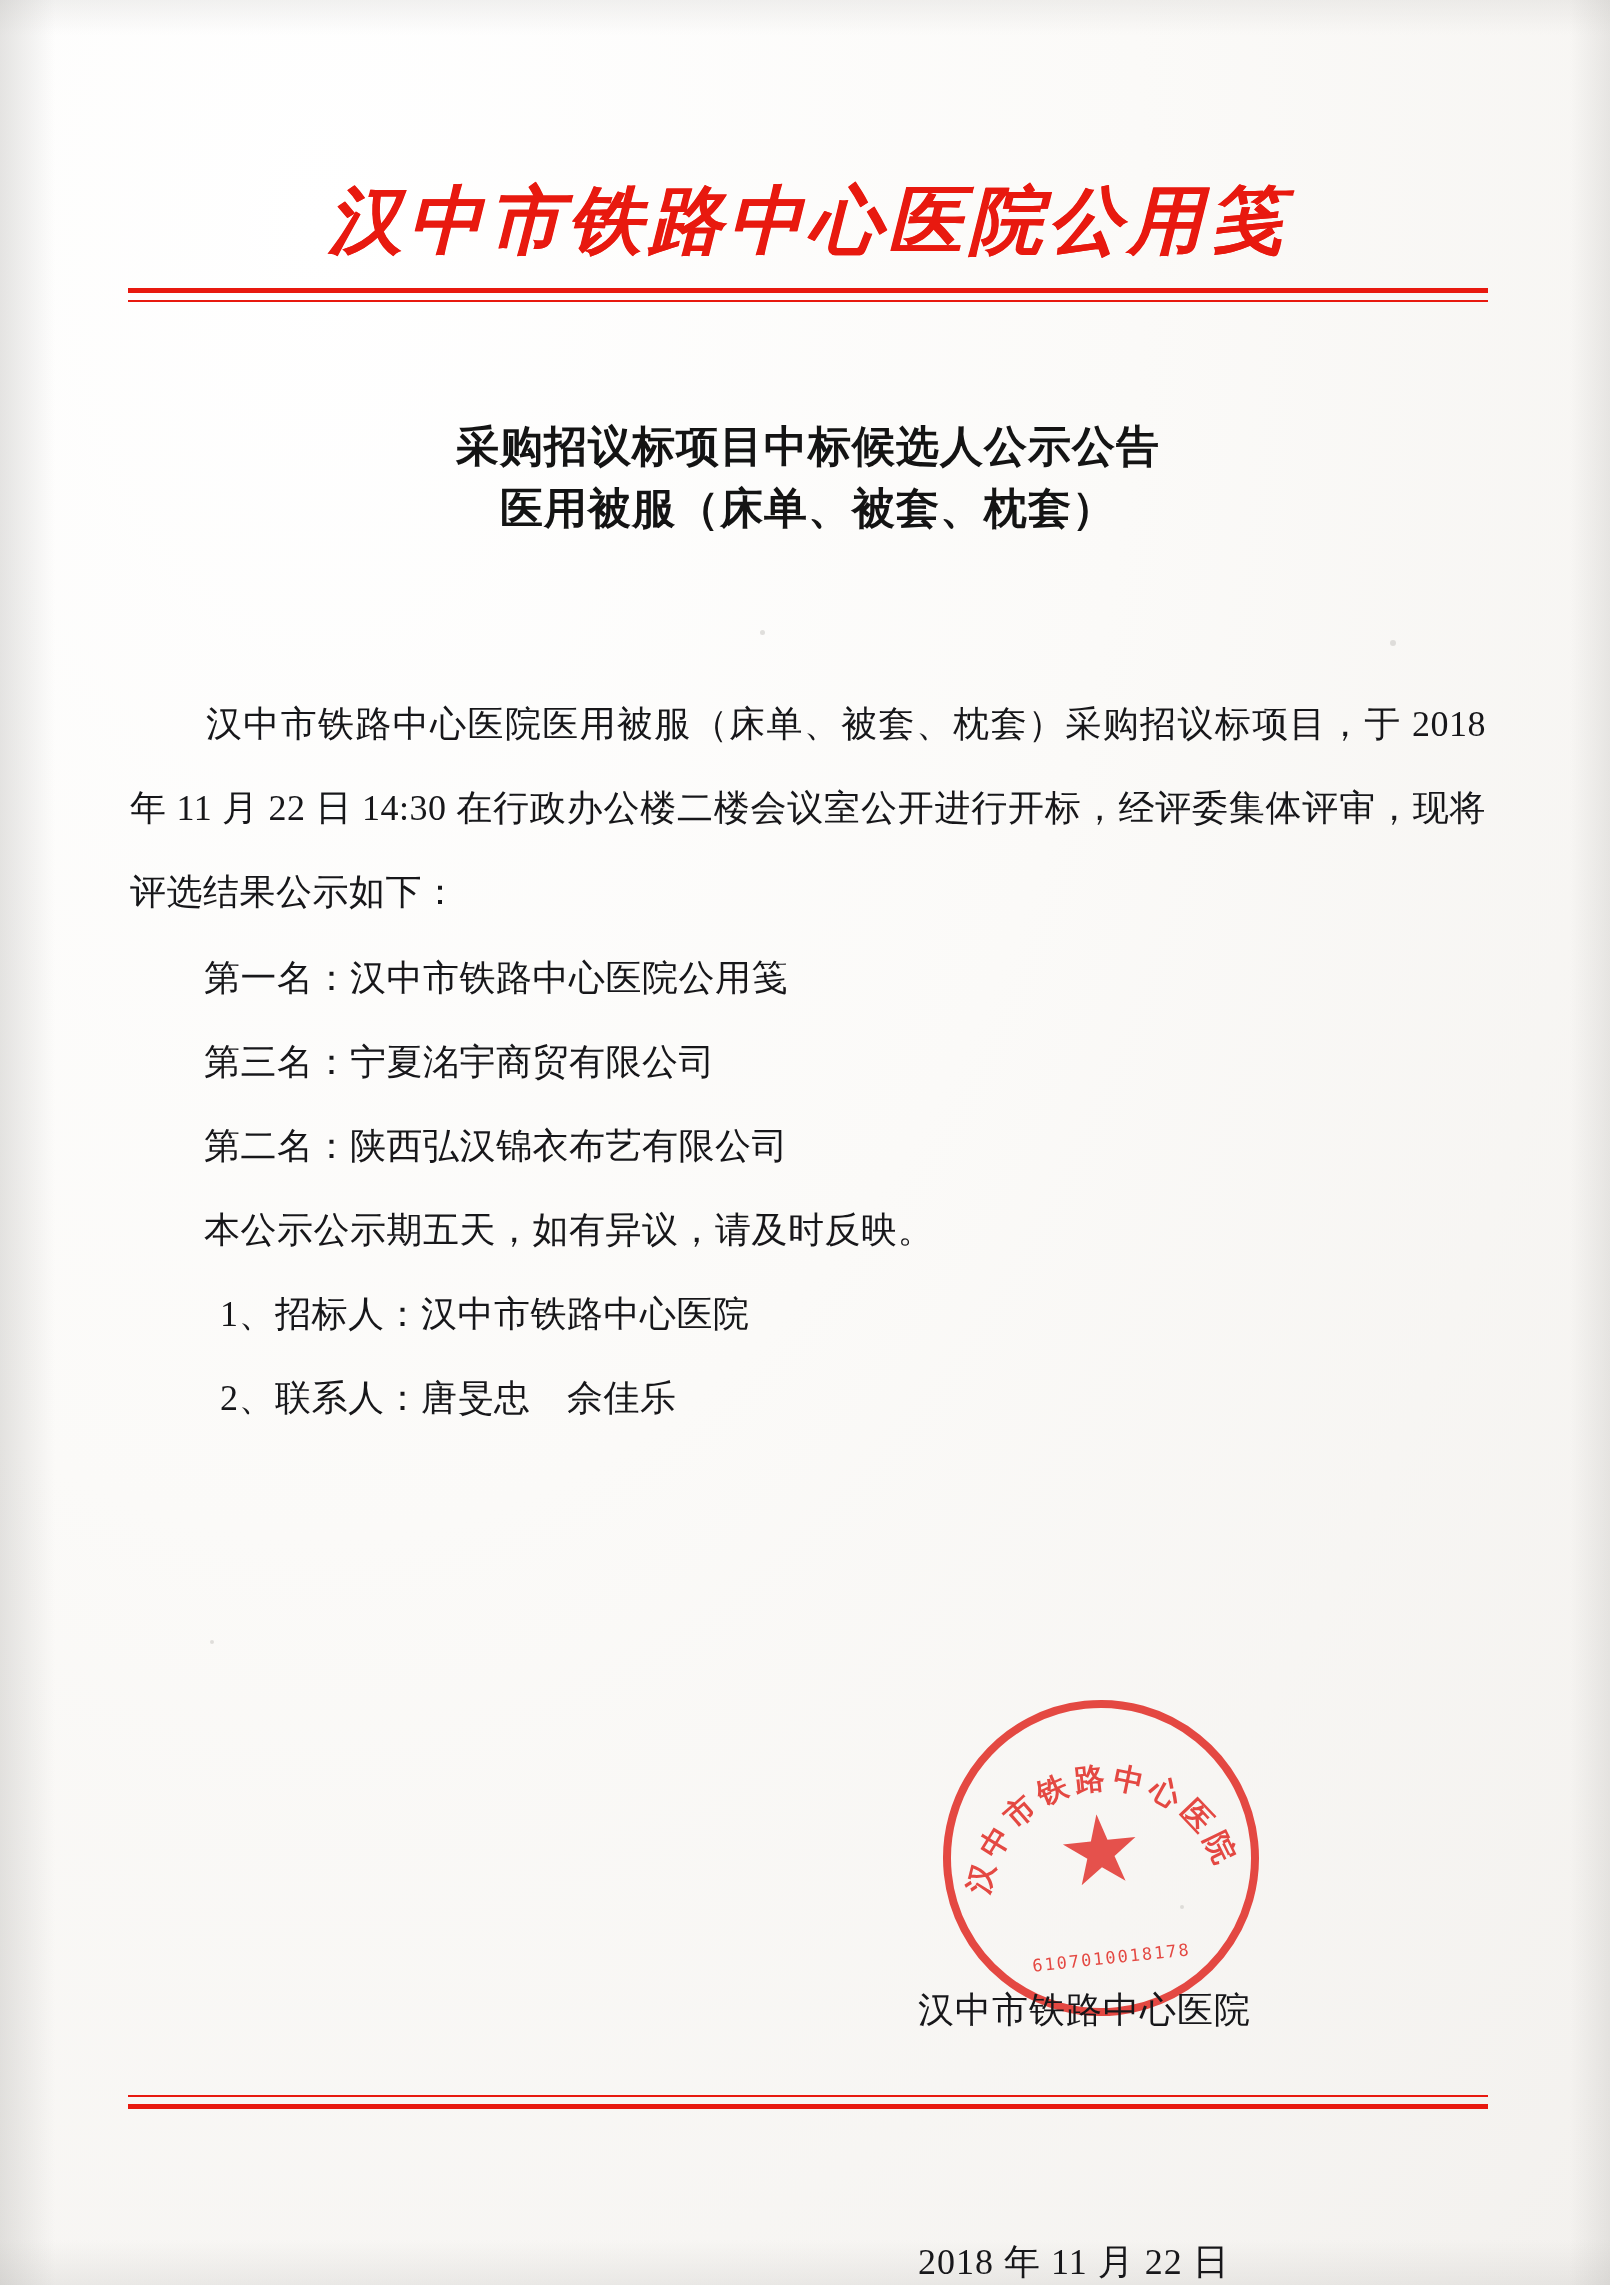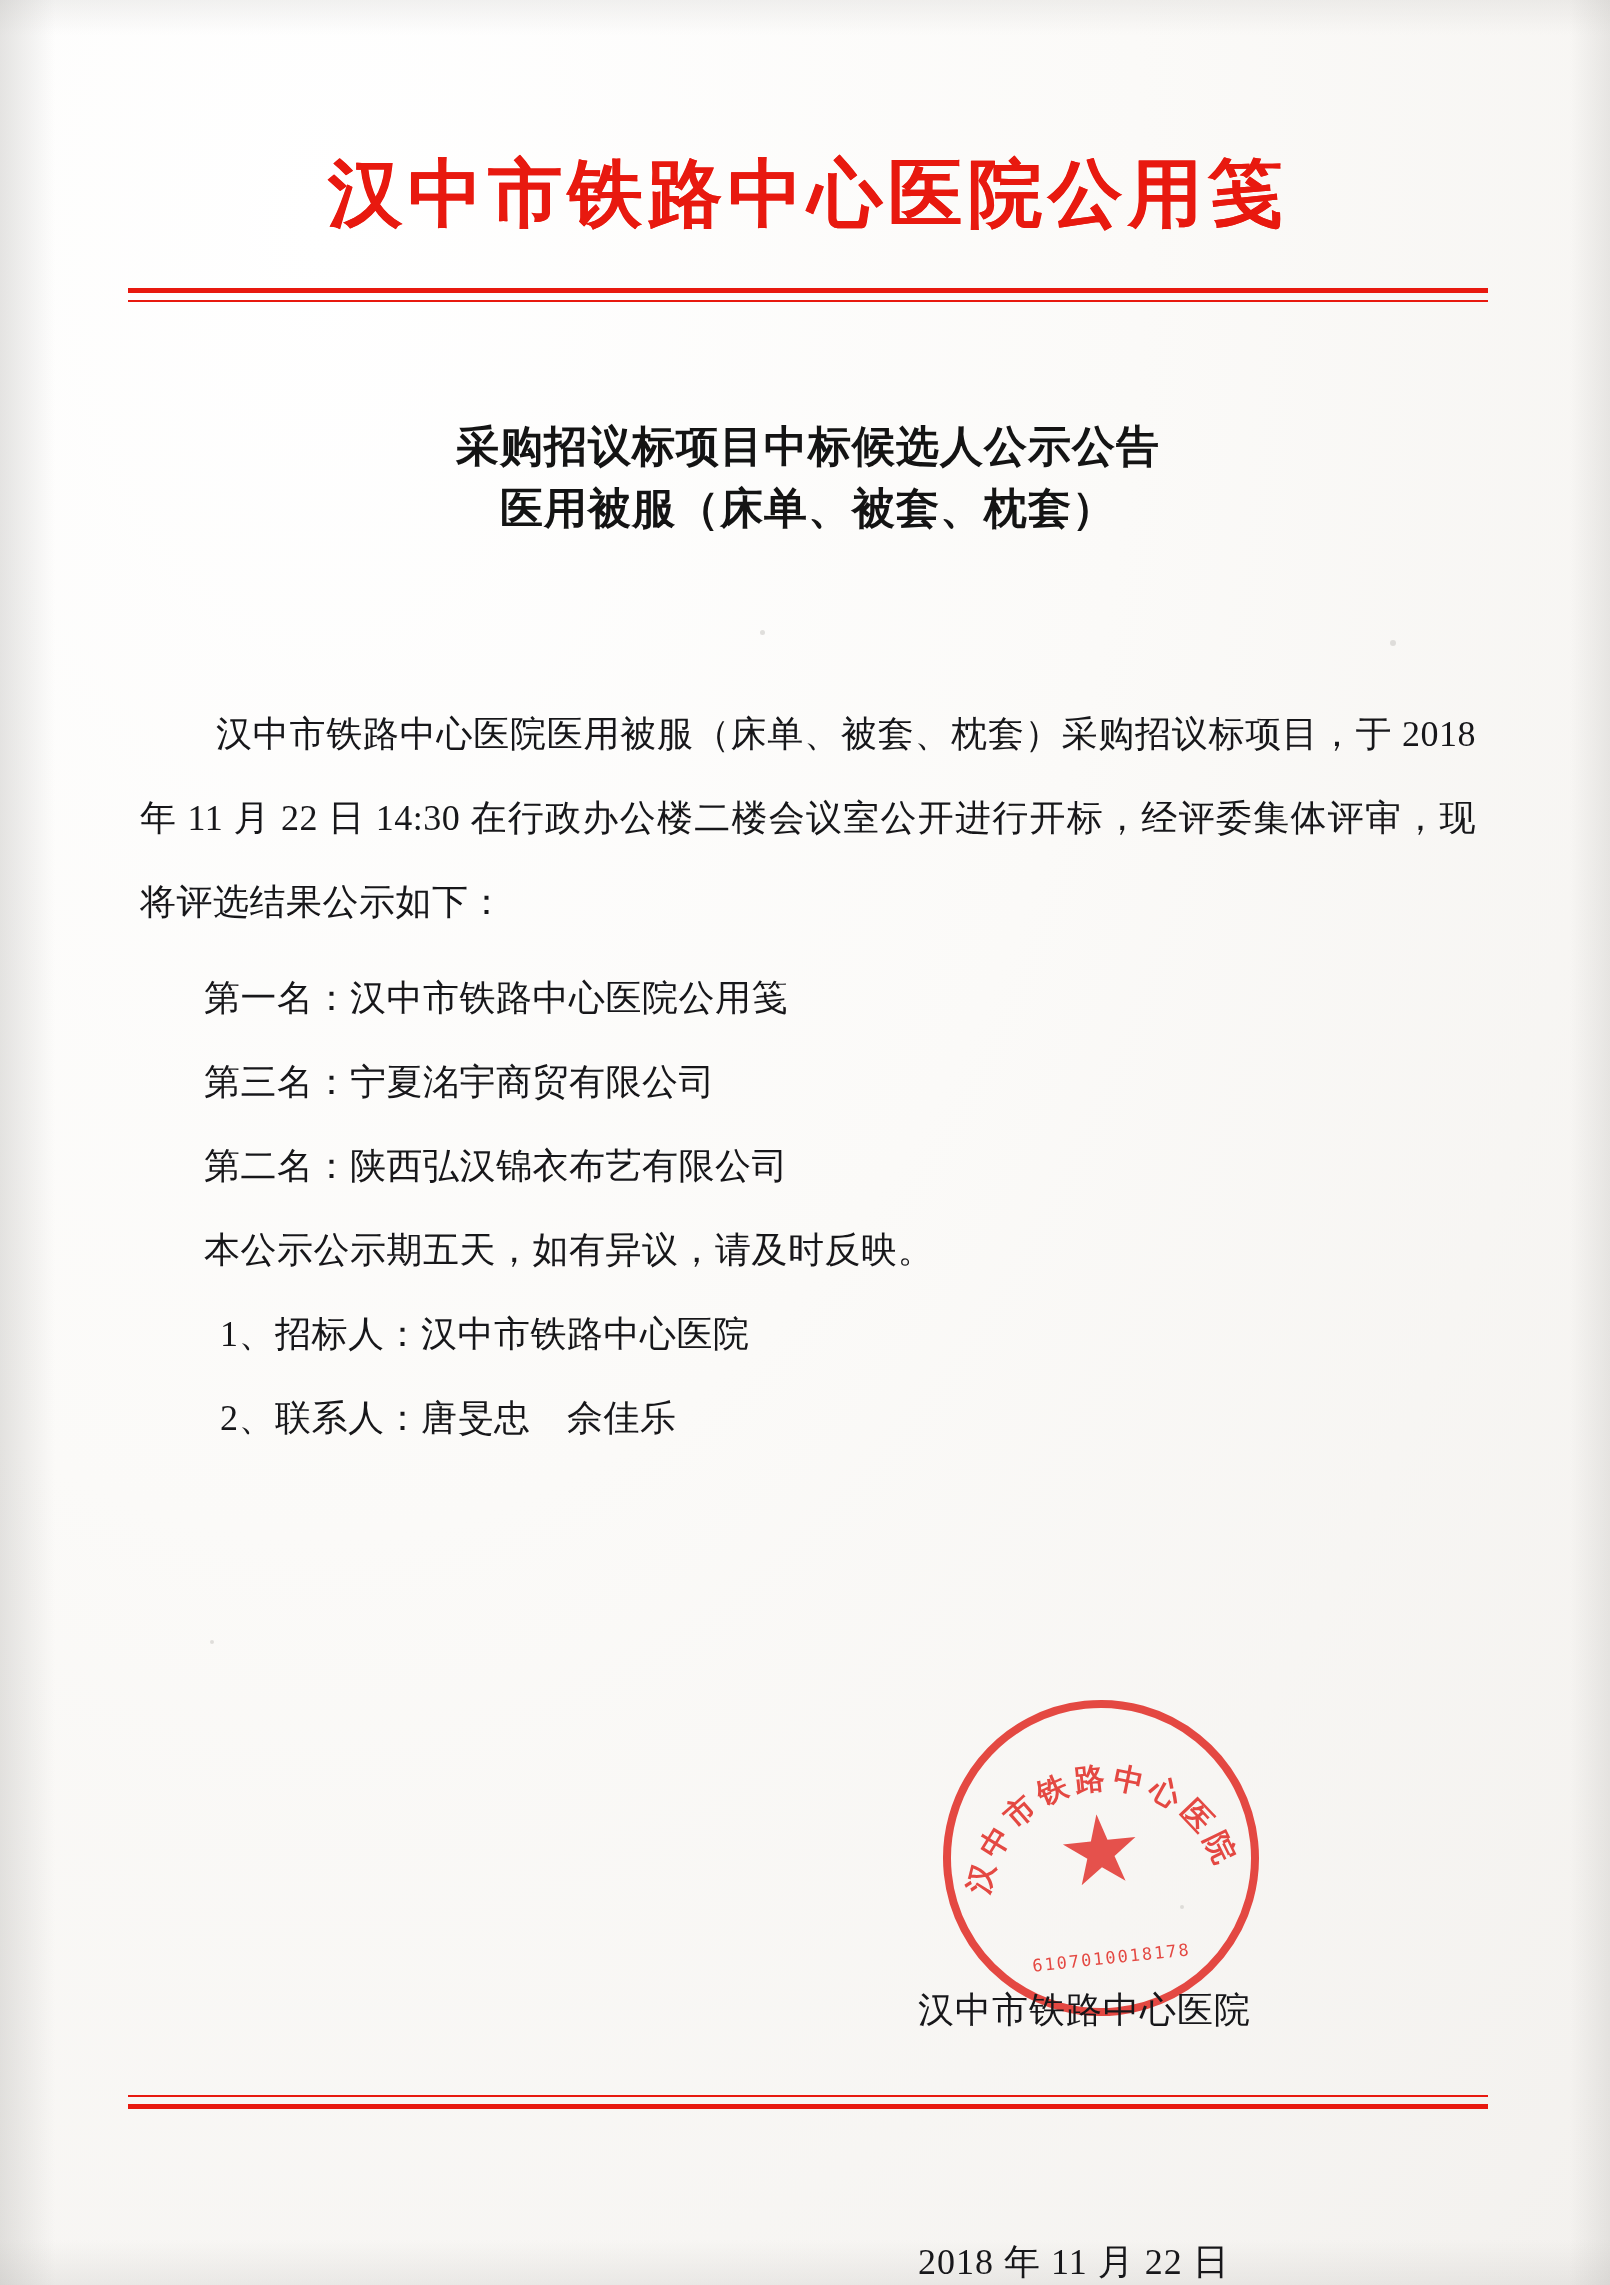--- a/index.html
+++ b/index.html
@@ -42,24 +42,25 @@
     position: absolute;
     left: 128px;
     top: 0;
     width: 1360px;
     height: 2285px;
   }
 
   
   .letterhead {
     position: absolute;
-    top: 156px;
+    top: 183px;
     left: 0;
     width: 1360px;
     text-align: center;
+    font-style: italic;
   }
   .letterhead-title {
     font-family: "DejaVu Serif", "Liberation Serif", serif;
     font-weight: bold;
     font-size: 74px;
     letter-spacing: 6px;
     color: #e8190f;
     line-height: 1;
     text-shadow: 0.5px 0 0 #e8190f;
   }
@@ -102,21 +103,21 @@
     left: 0;
     width: 1360px;
     color: #17171a;
     font-size: 36px;
     line-height: 84px;
     letter-spacing: 0.5px;
   }
   .para {
     text-indent: 76px;
     text-align: justify;
-    margin: 12px;
+    margin: 2px;
   }
   .line {
     margin: 0;
     white-space: pre;
   }
   .indent1 { padding-left: 76px; }
   .indent-num { padding-left: 92px; }
 
   
   .sign-block {

